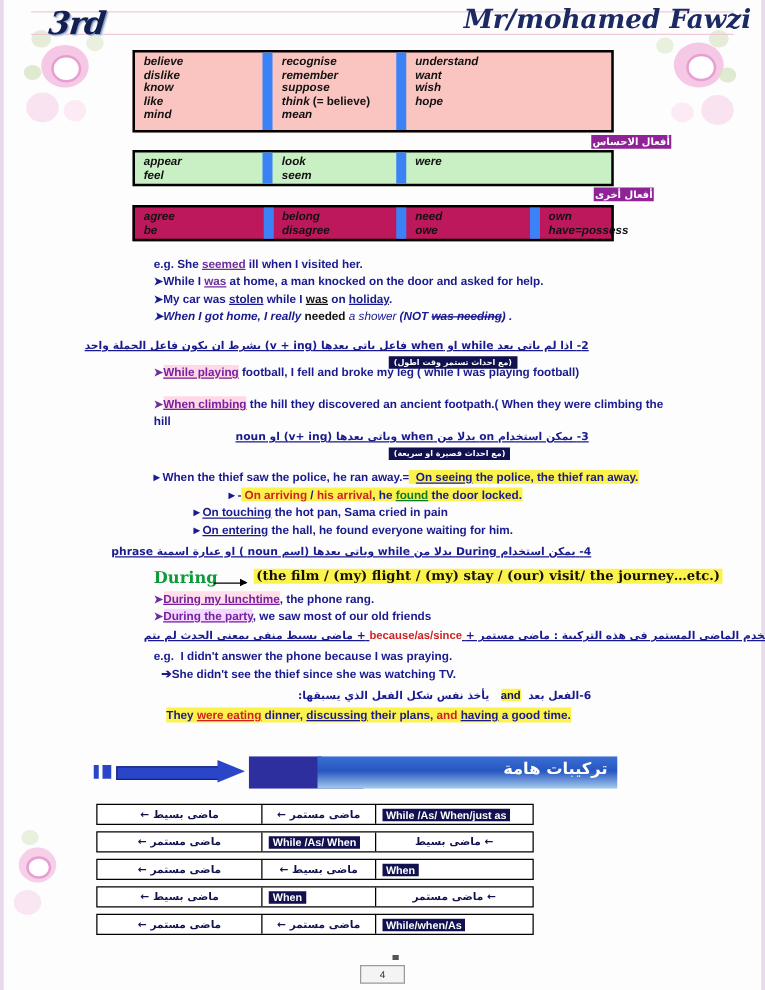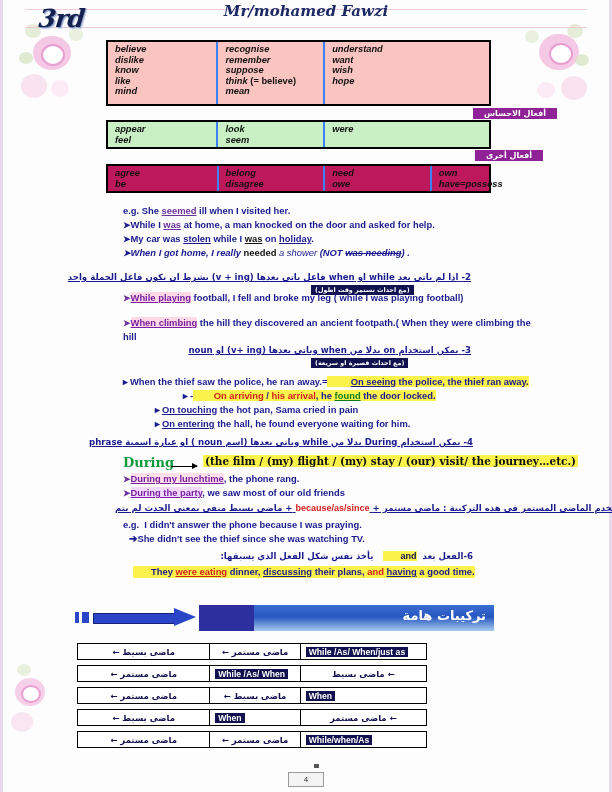--- a/index.html
+++ b/index.html
@@ -29,56 +29,56 @@
   .logo3rd{
     position:absolute;left:28px;top:4px;
     font-family:"DejaVu Serif",serif;font-weight:bold;font-style:italic;
     font-size:25px;color:#13204f;
     letter-spacing:-1px;
     text-shadow:1px 1px 0 #8ea0c8, 2px 2px 1px #cfd8ea;
     transform:skewX(-6deg);
     z-index:6;
   }
   .teacher{
-    position:absolute;left:0;right:0;top:2px;text-align:center;
+    position:absolute;left:0;right:0;top:2px;text-align:right;
     font-family:"DejaVu Serif",serif;font-style:italic;font-weight:bold;
-    font-size:15px;color:#1b2a63;
+    font-size:21px;color:#1b2a63;
     z-index:5;
   }
   .hdr-rule{position:absolute;left:14px;right:14px;height:1px;background:#f0c9d8;}
 
   
   .vtable{position:absolute;border:2px solid #000;display:flex;box-sizing:border-box;}
   .vtable .col{
-    border-right:2px solid #3b82f6;box-sizing:border-box;
+    border-right:8px solid #3b82f6;box-sizing:border-box;
     padding:2px 0 2px 7px;
     font-size:9.3px;font-weight:bold;font-style:italic;color:#111;
     line-height:10.6px;
   }
   .vtable .col:last-child{border-right:none;}
   .vtable .w{display:block;white-space:nowrap;}
   .vtable .w .norm{font-style:normal;}
   .pink{background:#fac4c0;}
   .green{background:#c8f0c4;}
   .yellow{background:#be185d;justify-content:center;}
 
   .ar-badge{
     position:absolute;background:#8e2296;color:#ffffff;
     font-size:8px;font-weight:bold;
-    padding:1px 11px;direction:rtl;white-space:nowrap;
+    padding:1px 1px;direction:rtl;white-space:nowrap;
     font-family:"DejaVu Sans",sans-serif;
   }
   .ln{position:absolute;white-space:nowrap;font-size:9.4px;line-height:12px;}
   .blue{color:#1a1a8f;}
   .bold{font-weight:bold;}
   .ital{font-style:italic;}
   .u{text-decoration:underline;}
   .pur{color:#6d2f9c;}
   .strike{text-decoration:line-through;}
-  .hl{background:#fcf24c;padding-left:18px;}
+  .hl{background:#fcf24c;}
   .red{color:#d21f1f;}
   .grn{color:#0f7a1e;}
   .arrowhead{font-size:9px;}
 
   
   .arrule{
     position:absolute;direction:rtl;white-space:nowrap;
     font-family:"DejaVu Sans",sans-serif;
     font-size:8.6px;font-weight:bold;color:#1a1a8f;
     text-decoration:underline;

